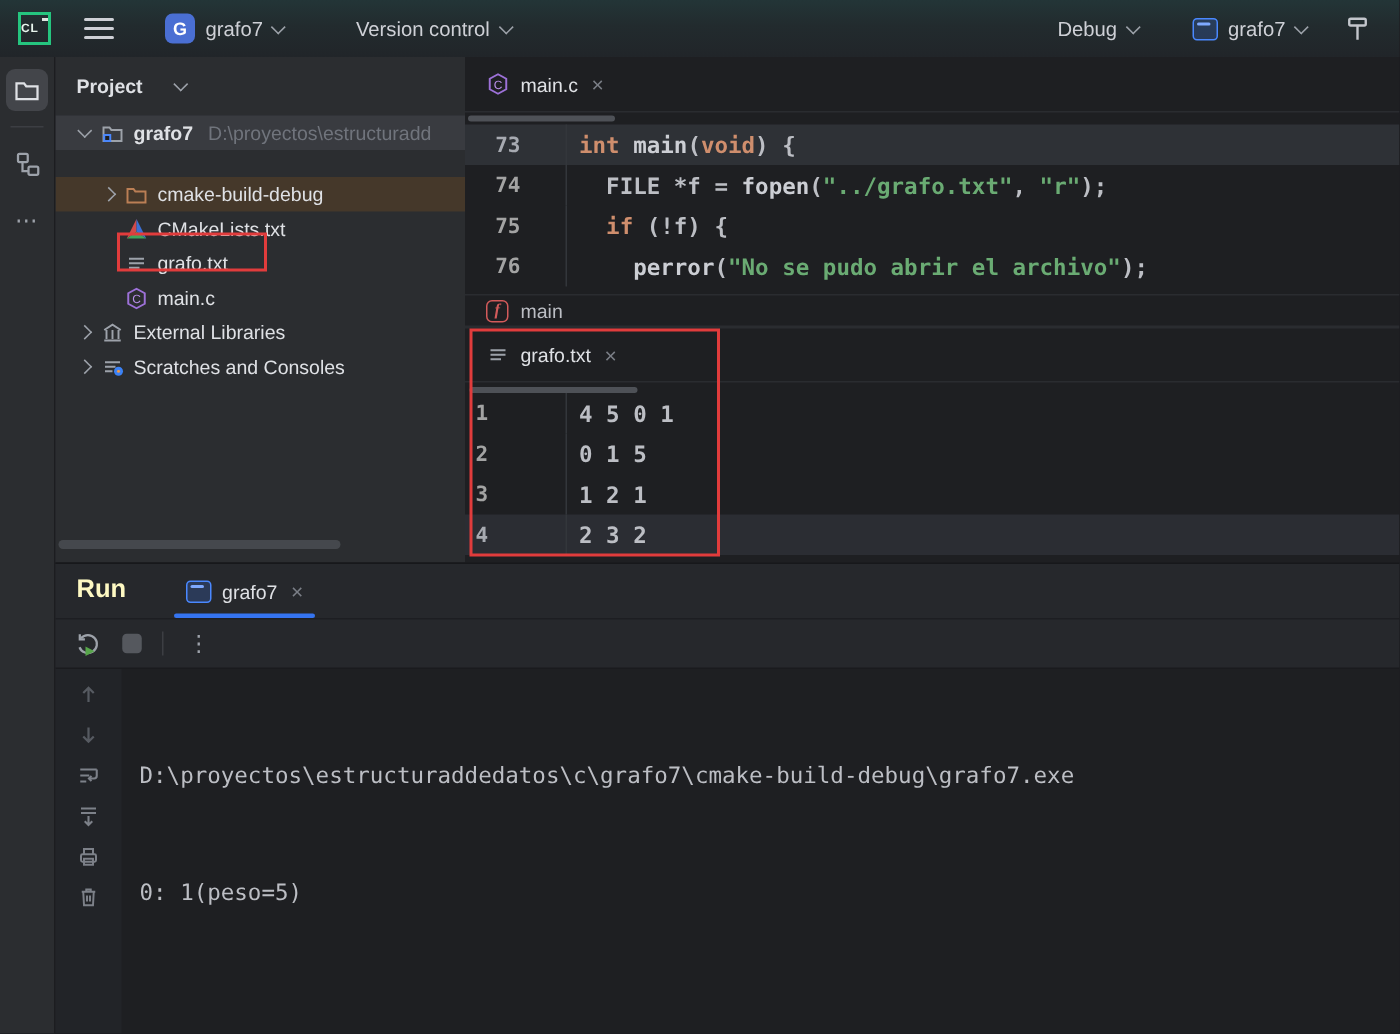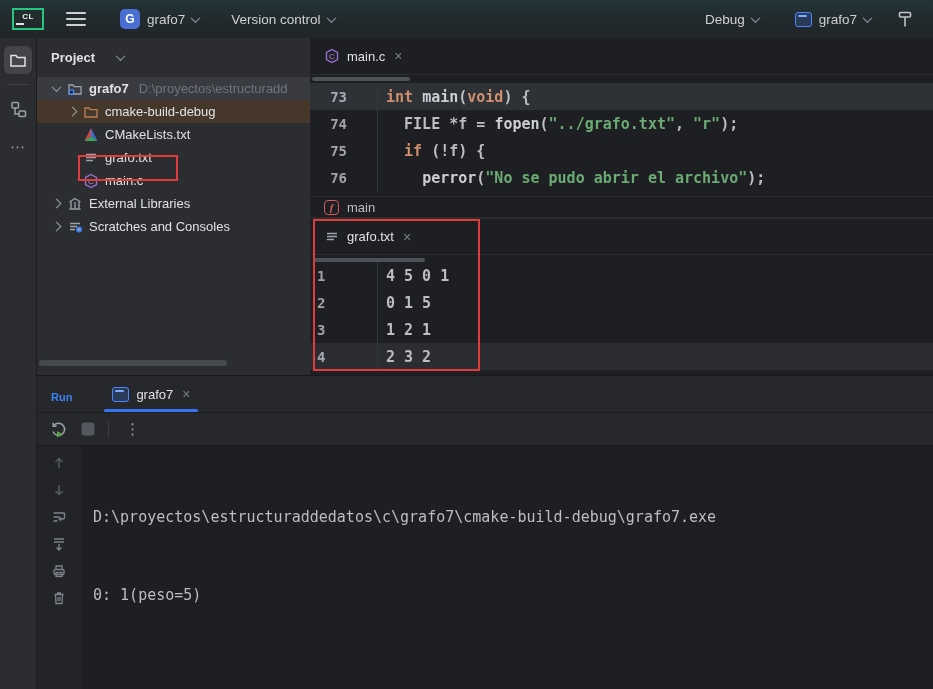--- a/index.html
+++ b/index.html
@@ -8,22 +8,22 @@
     position:relative; overflow:hidden;
     background:#1e1f22; color:#bcbec4;
     font-family:"Liberation Sans", sans-serif; font-size:13px;
   }
   
   .topbar {
     position:absolute; left:0; top:0; width:933px; height:38px;
     background:linear-gradient(180deg,#233537 0%, #222b2e 45%, #212529 100%);
     display:flex; align-items:center; gap:10px; padding:0 10px;
   }
-  .clion-logo { width:32px; height:22px; border:2px solid #25c57f; display:flex; flex-direction:column;
-    align-items:center; justify-content:center; margin-left:2px; }
+  .clion-logo { width:22px; height:22px; border:2px solid #25c57f; display:flex; flex-direction:row;
+    align-items:center; justify-content:space-between; margin-left:2px; }
   .clion-logo .cl { color:#e8f6ee; font-size:8px; font-weight:bold; line-height:8px; letter-spacing:.5px;}
   .clion-logo .ul { width:8px; height:2px; background:#dfe6e2; margin-top:2px; align-self:flex-start; margin-left:2px;}
   .hamburger { width:20px; height:14px; display:flex; flex-direction:column; justify-content:space-between; margin-left:12px; cursor:pointer;}
   .hamburger span { display:block; height:2px; background:#ced0d6; border-radius:1px;}
   .tb-widget { display:flex; align-items:center; gap:7px; padding:4px 6px; border-radius:6px; cursor:pointer;}
   .proj-badge { width:20px; height:20px; border-radius:5px; background:#4a6fd3; color:#fff;
     font-size:12px; font-weight:bold; display:flex; align-items:center; justify-content:center;}
   .tb-label { color:#ced0d6; font-size:13.5px; }
   .chev { width:7px; height:7px; border-right:1.6px solid #9da2aa; border-bottom:1.6px solid #9da2aa;
     display:inline-block; transform:rotate(45deg) translate(-1px,-1px); }
@@ -84,21 +84,21 @@
   .codetext { padding-left:8px; white-space:pre; }
   .tk-kw { color:#cf8e6d; } .tk-pl { color:#bcbec4; } .tk-str { color:#6aab73; } .tk-fn { color:#ccced4; }
   .crumbbar { position:absolute; top:158px; left:0; width:623px; height:22px; display:flex; align-items:center; gap:8px;
     padding-left:14px; border-top:1px solid #2a2c30; border-bottom:1px solid #2a2c30; background:#1e1f22;}
   .f-icon { width:15px; height:15px; border:1.4px solid #d35b5b; border-radius:4px; color:#d35b5b;
     font-size:11px; font-style:italic; font-weight:bold; display:flex; align-items:center; justify-content:center; font-family:"Liberation Serif",serif;}
   .crumb-label { color:#bcbec4; }
   
   .run-panel { position:absolute; left:37px; top:375px; width:896px; height:314px; background:#1e1f22; border-top:1px solid #17181b;}
   .run-header { height:36px; background:#26282c; display:flex; align-items:flex-end; padding-left:14px;}
-  .run-title { color:#3b82f6; font-weight:bold; font-size:11px; padding-bottom:9px;margin-top:26px; }
+  .run-title { color:#fef9c3; font-weight:bold; font-size:17px; padding-bottom:9px;margin-top:26px; }
   .run-tab { position:relative; margin-left:30px; height:36px; display:flex; align-items:center; gap:7px; padding:0 10px; color:#dfe1e5; cursor:pointer;}
   .run-tab::after { content:""; position:absolute; left:2px; right:2px; bottom:0; height:3px; background:#3574f0; border-radius:2px;}
   .run-toolbar { height:34px; background:#26282c; border-top:1px solid #1d1e22; border-bottom:1px solid #1a1b1e;
     display:flex; align-items:center; gap:12px; padding-left:12px;}
   .rt-divider { width:1px; height:16px; background:#3c3e43; }
   .kebab { color:#9da2aa; font-size:15px; cursor:pointer; padding:0 4px;}
   .console { display:flex; height:243px; }
   .con-gutter { width:44px; flex:0 0 44px; background:#222428; display:flex; flex-direction:column; align-items:center;
     padding-top:8px; gap:9px; }
   .con-gutter .gicon { width:18px; height:18px; display:flex; align-items:center; justify-content:center; cursor:pointer;}
@@ -120,21 +120,21 @@
   <div class="hamburger">
       <span></span>
       <span></span>
       <span></span>
     </div>
   <div class="tb-widget" style="margin-left:18px;">
     <span class="proj-badge">G</span>
     <span class="tb-label">grafo7</span>
     <span class="chev"></span>
   </div>
-  <div class="tb-widget" style="margin-left:10px;">
+  <div class="tb-widget" style="margin-left:26px;">
     <span class="tb-label">Version control</span>
     <span class="chev"></span>
   </div>
   <div class="tb-spacer"></div>
   <div class="tb-widget">
     <span class="tb-label">Debug</span>
     <span class="chev"></span>
   </div>
   <div class="tb-widget" style="margin-left:14px;">
     <span class="appwin-icon"></span>
@@ -178,21 +178,21 @@
       <span class="chevslot">
           <span class="chev"></span>
         </span>
       <svg width="16" height="16" viewBox="0 0 16 16" fill="none" stroke="#9da2aa" stroke-width="1.3">
         <path d="M2 4h4l1.2 1.6H14v7.4H2z"></path>
           <rect x="2.5" y="9" width="4" height="4" fill="#1e1f22" stroke="#4a88ff"></rect>
       </svg>
       <span style="font-weight:bold;">grafo7</span>
       <span class="path">D:\proyectos\estructuradd</span>
     </div>
-    <div class="trow row-build ind-child" style="padding-left:30px;">
+    <div class="trow row-build ind-child" style="padding-left:30px;margin-top:18px;">
       <span class="chevslot">
           <span class="chev chev-right"></span>
         </span>
       <svg width="16" height="16" viewBox="0 0 16 16" fill="none" stroke="#bb7f55" stroke-width="1.3">
         <path d="M2 4h4l1.2 1.6H14v7.4H2z"></path>
       </svg>
       <span>cmake-build-debug</span>
     </div>
     <div class="trow ind-child" style="padding-left:46px;">
       <svg width="16" height="16" viewBox="0 0 16 16">

